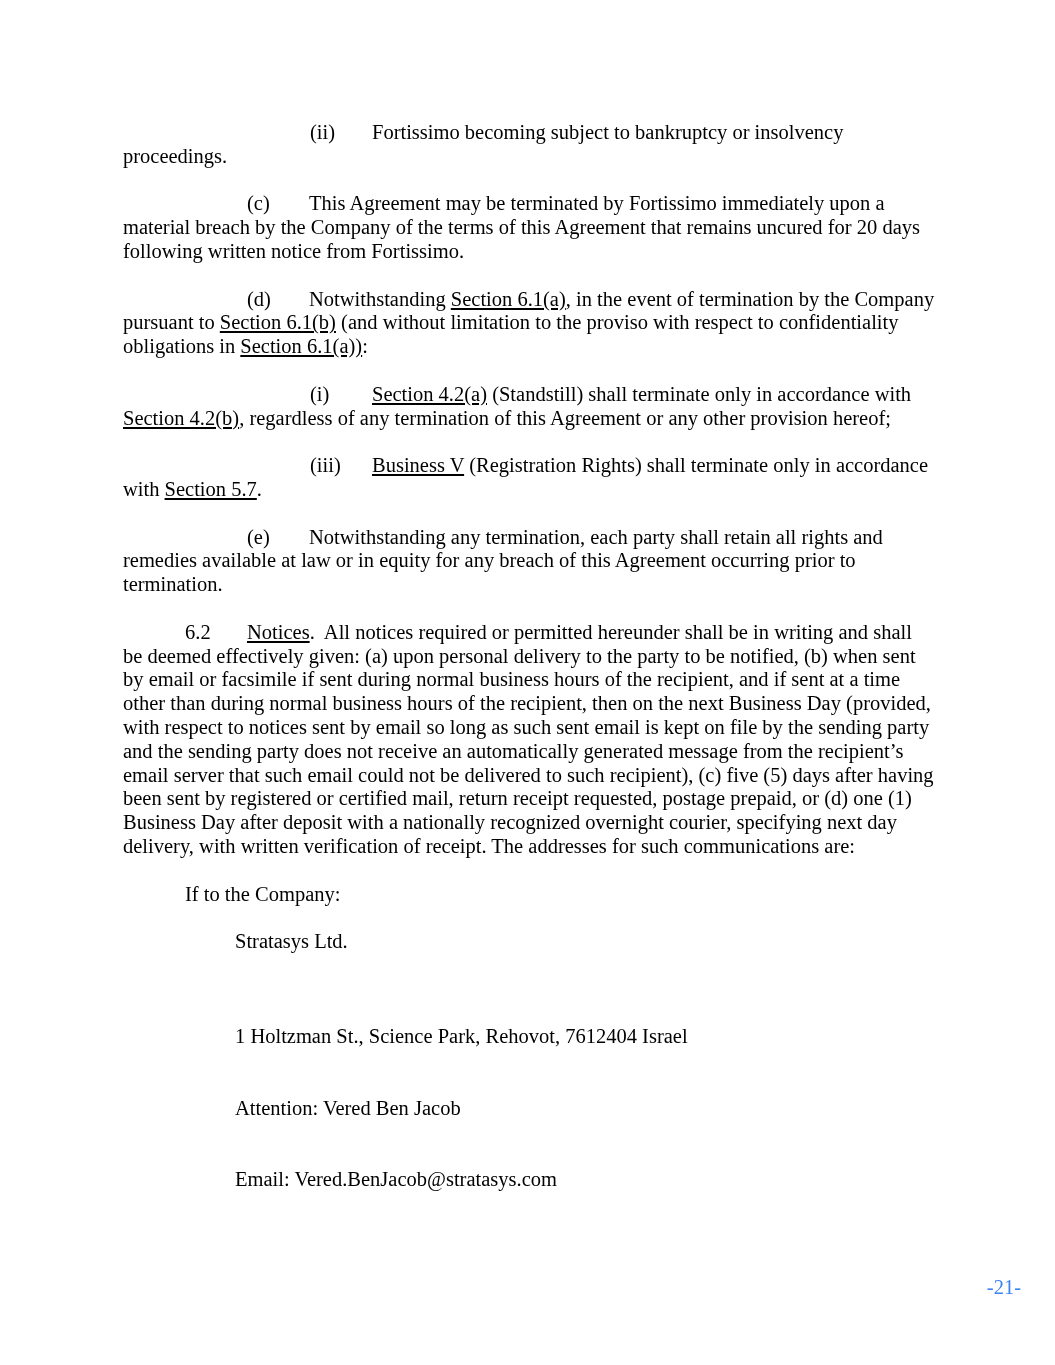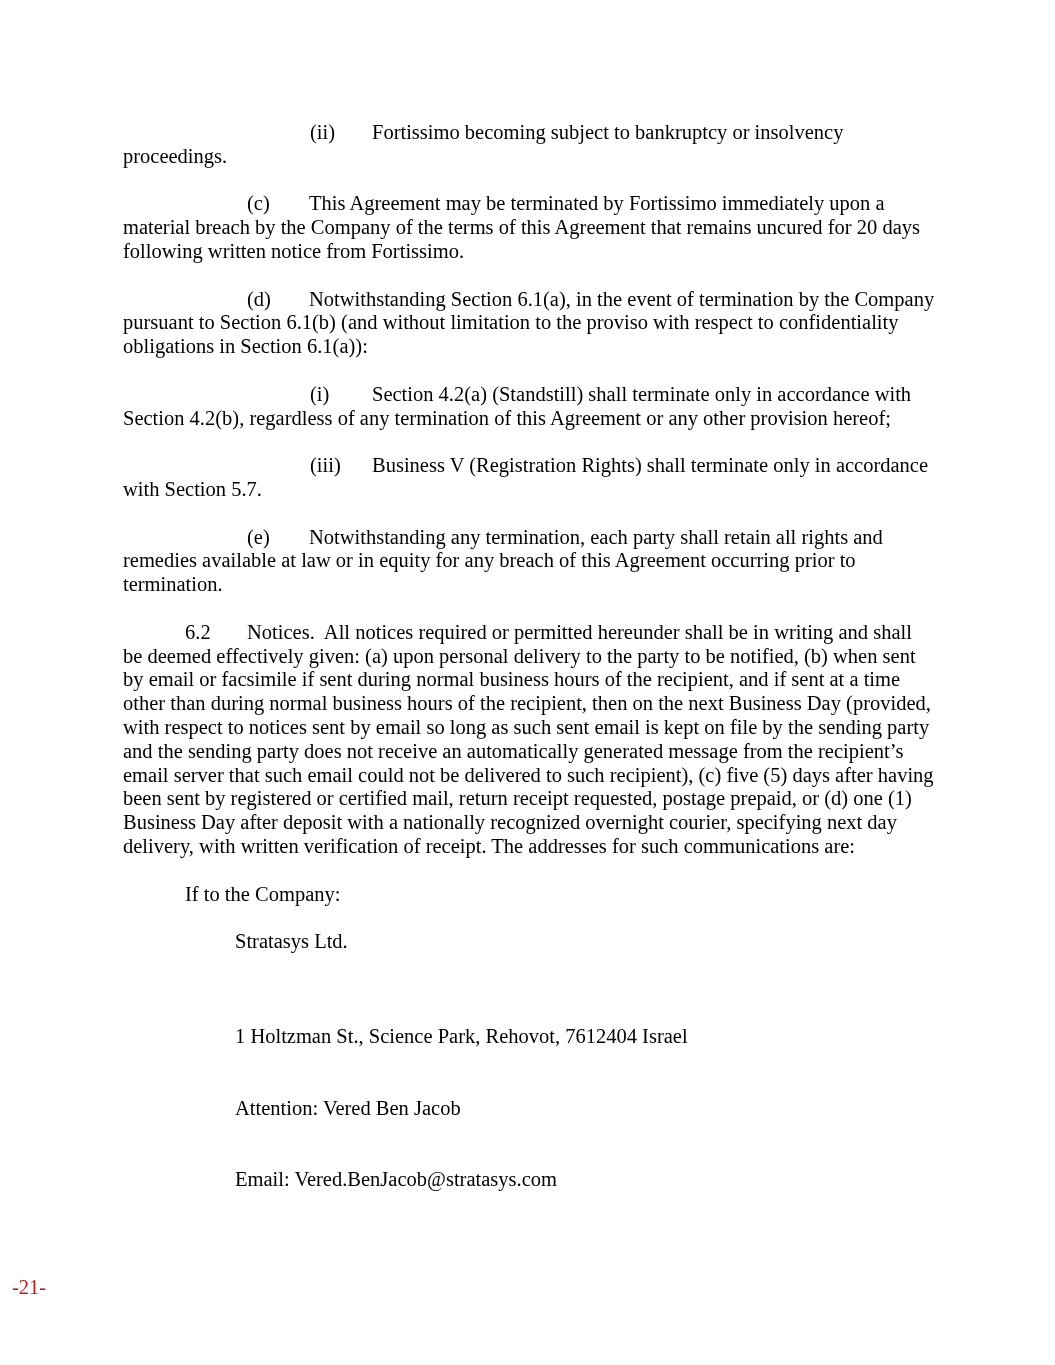--- a/index.html
+++ b/index.html
@@ -31,31 +31,31 @@
   }
   
   .ind1 { text-indent: 62px; }    
   .ind2 { text-indent: 124px; }   
   .ind3 { text-indent: 187px; }   
   .lbl {
     display: inline-block;
     width: 62px;
     text-indent: 0;
   }
-  .u { }
+  .u { text-decoration: underline; }
   .blk2 { margin-left: 112px; text-indent: 0; }  
   .footer {
     position: absolute;
     top: 1276px;
-    left: 12px;
+    left: 0;
     width: 100%;
-    text-align: left;
+    text-align: right;
     font-family: "Liberation Serif", "DejaVu Serif", serif;
     font-size: 20.5px;
-    color: #b91c1c;
+    color: #3b82f6;
   }
 </style>
 </head>
 <body>
 
 <div class="page">
   <div class="content">
 
     <p class="p ind3"><span class="lbl">(ii)</span><span>Fortissimo becoming subject to bankruptcy or insolvency proceedings.</span></p>
 

